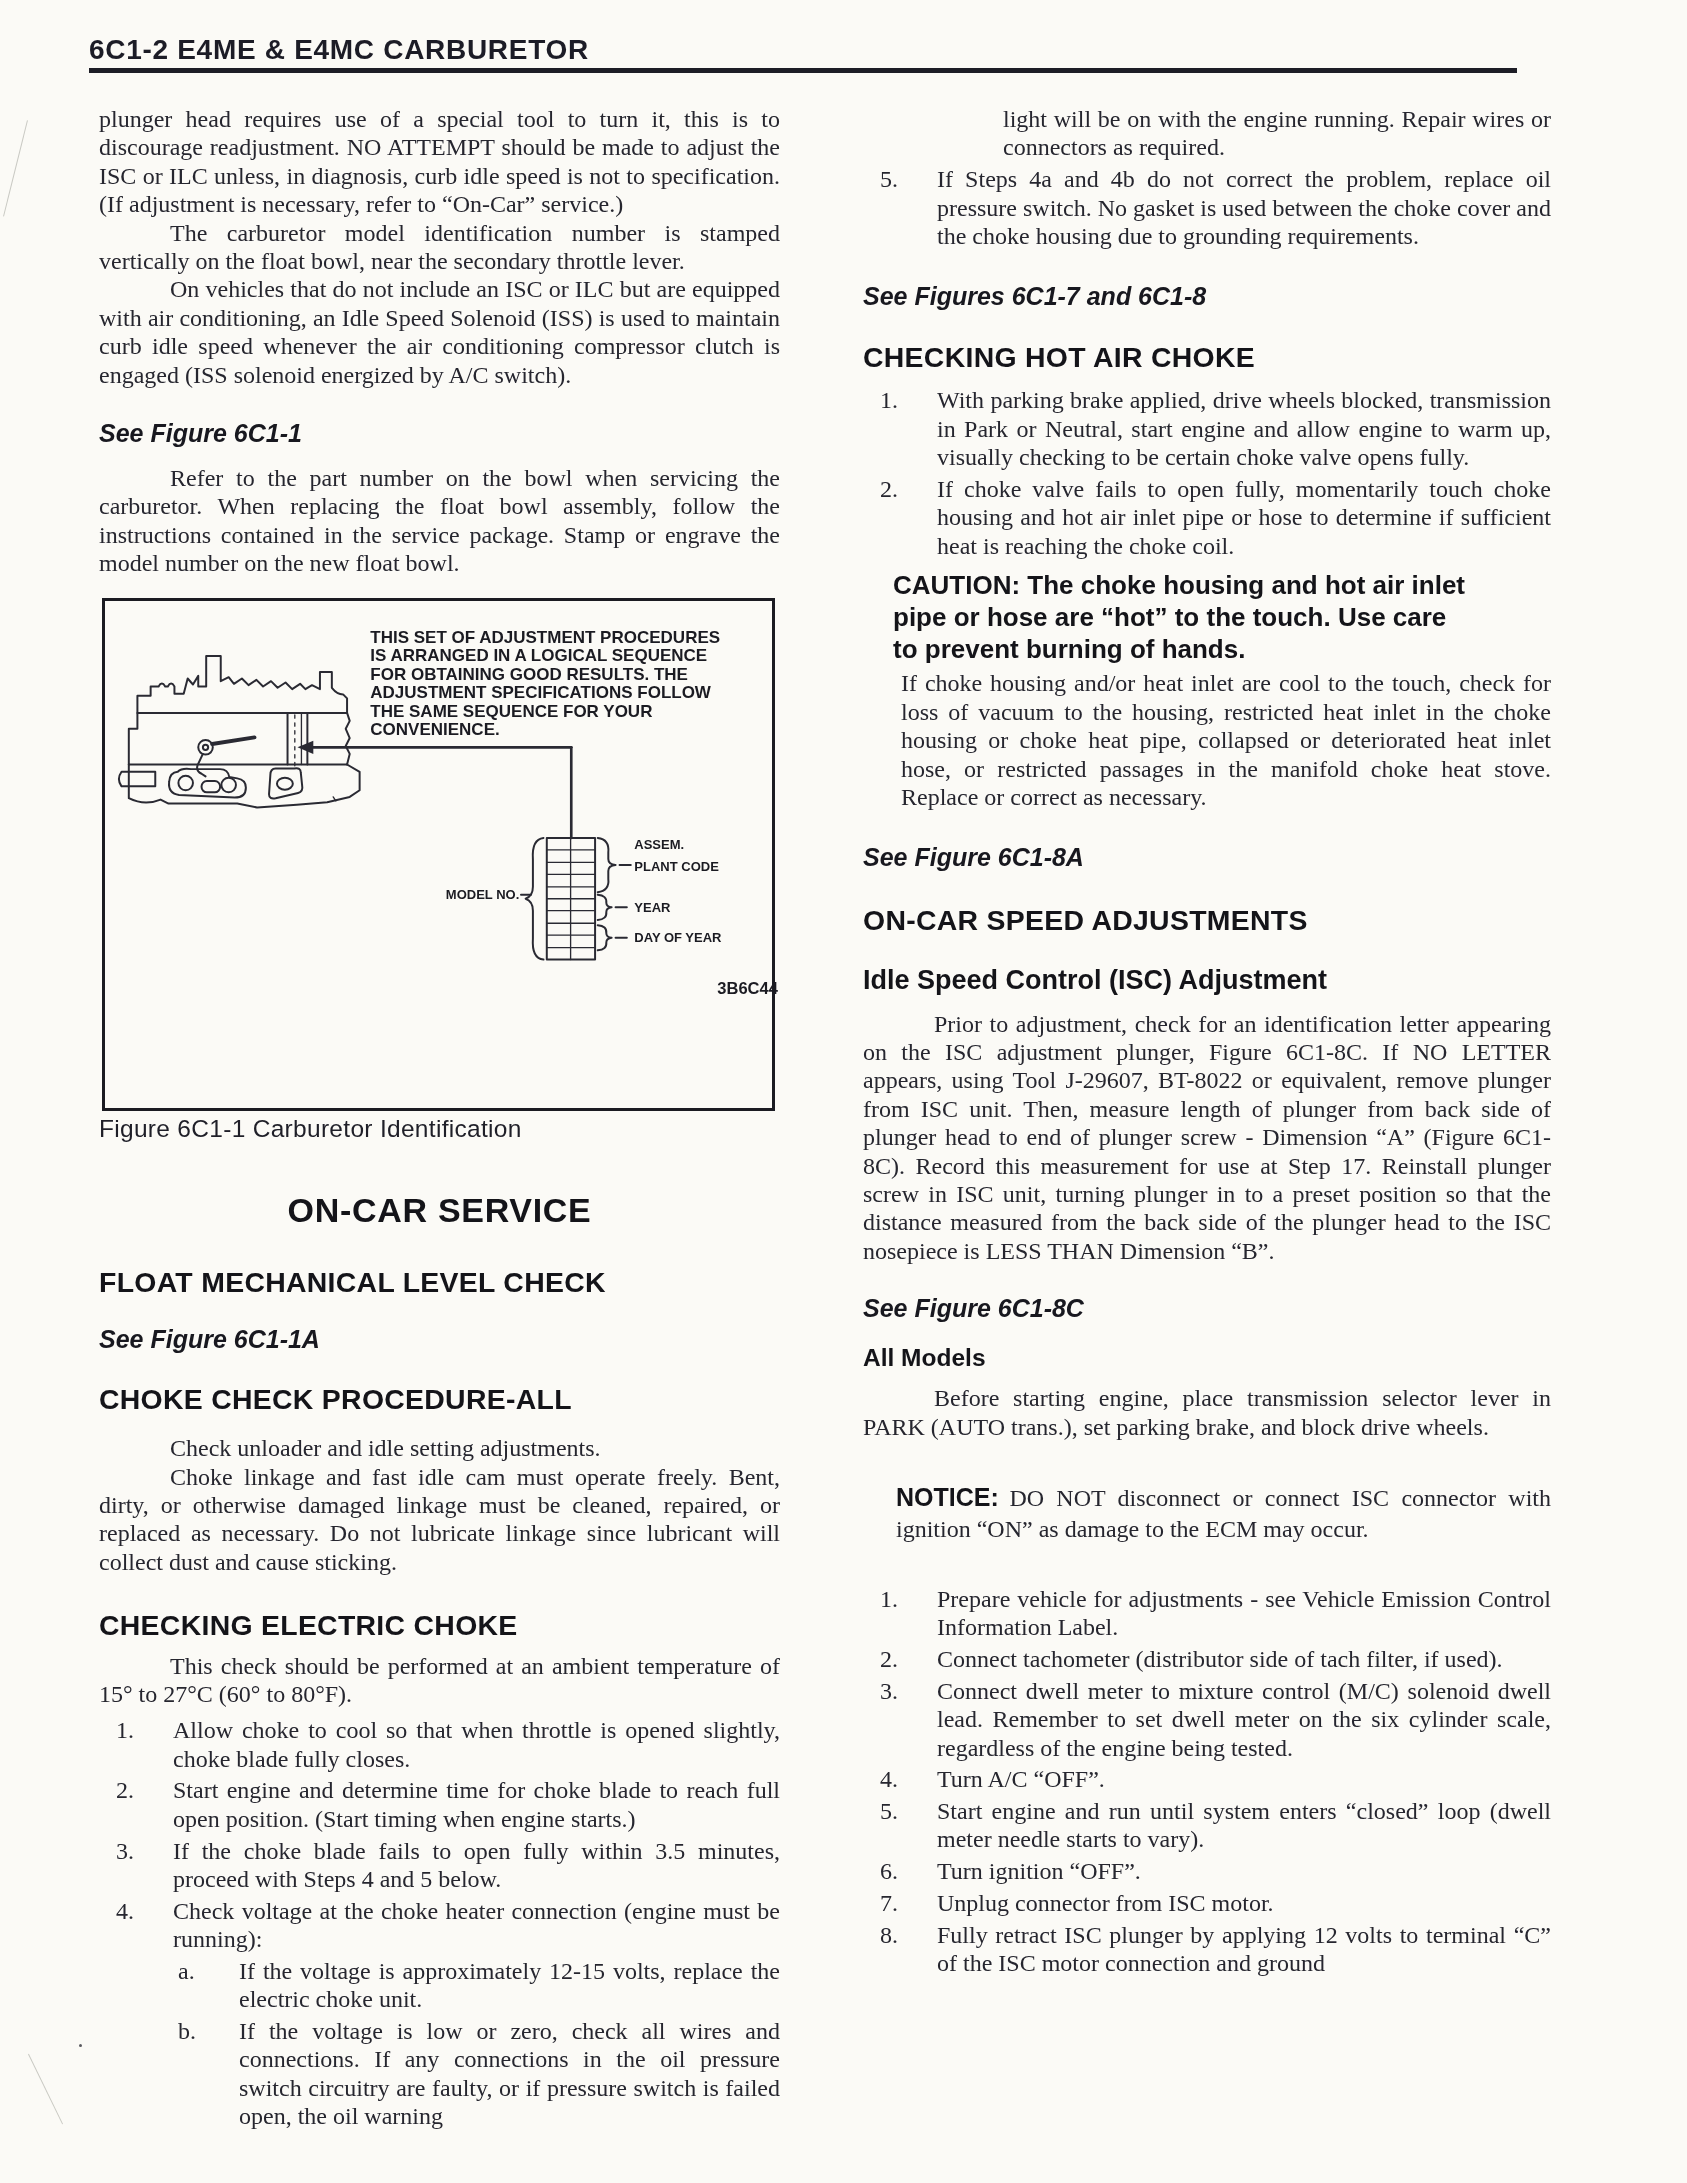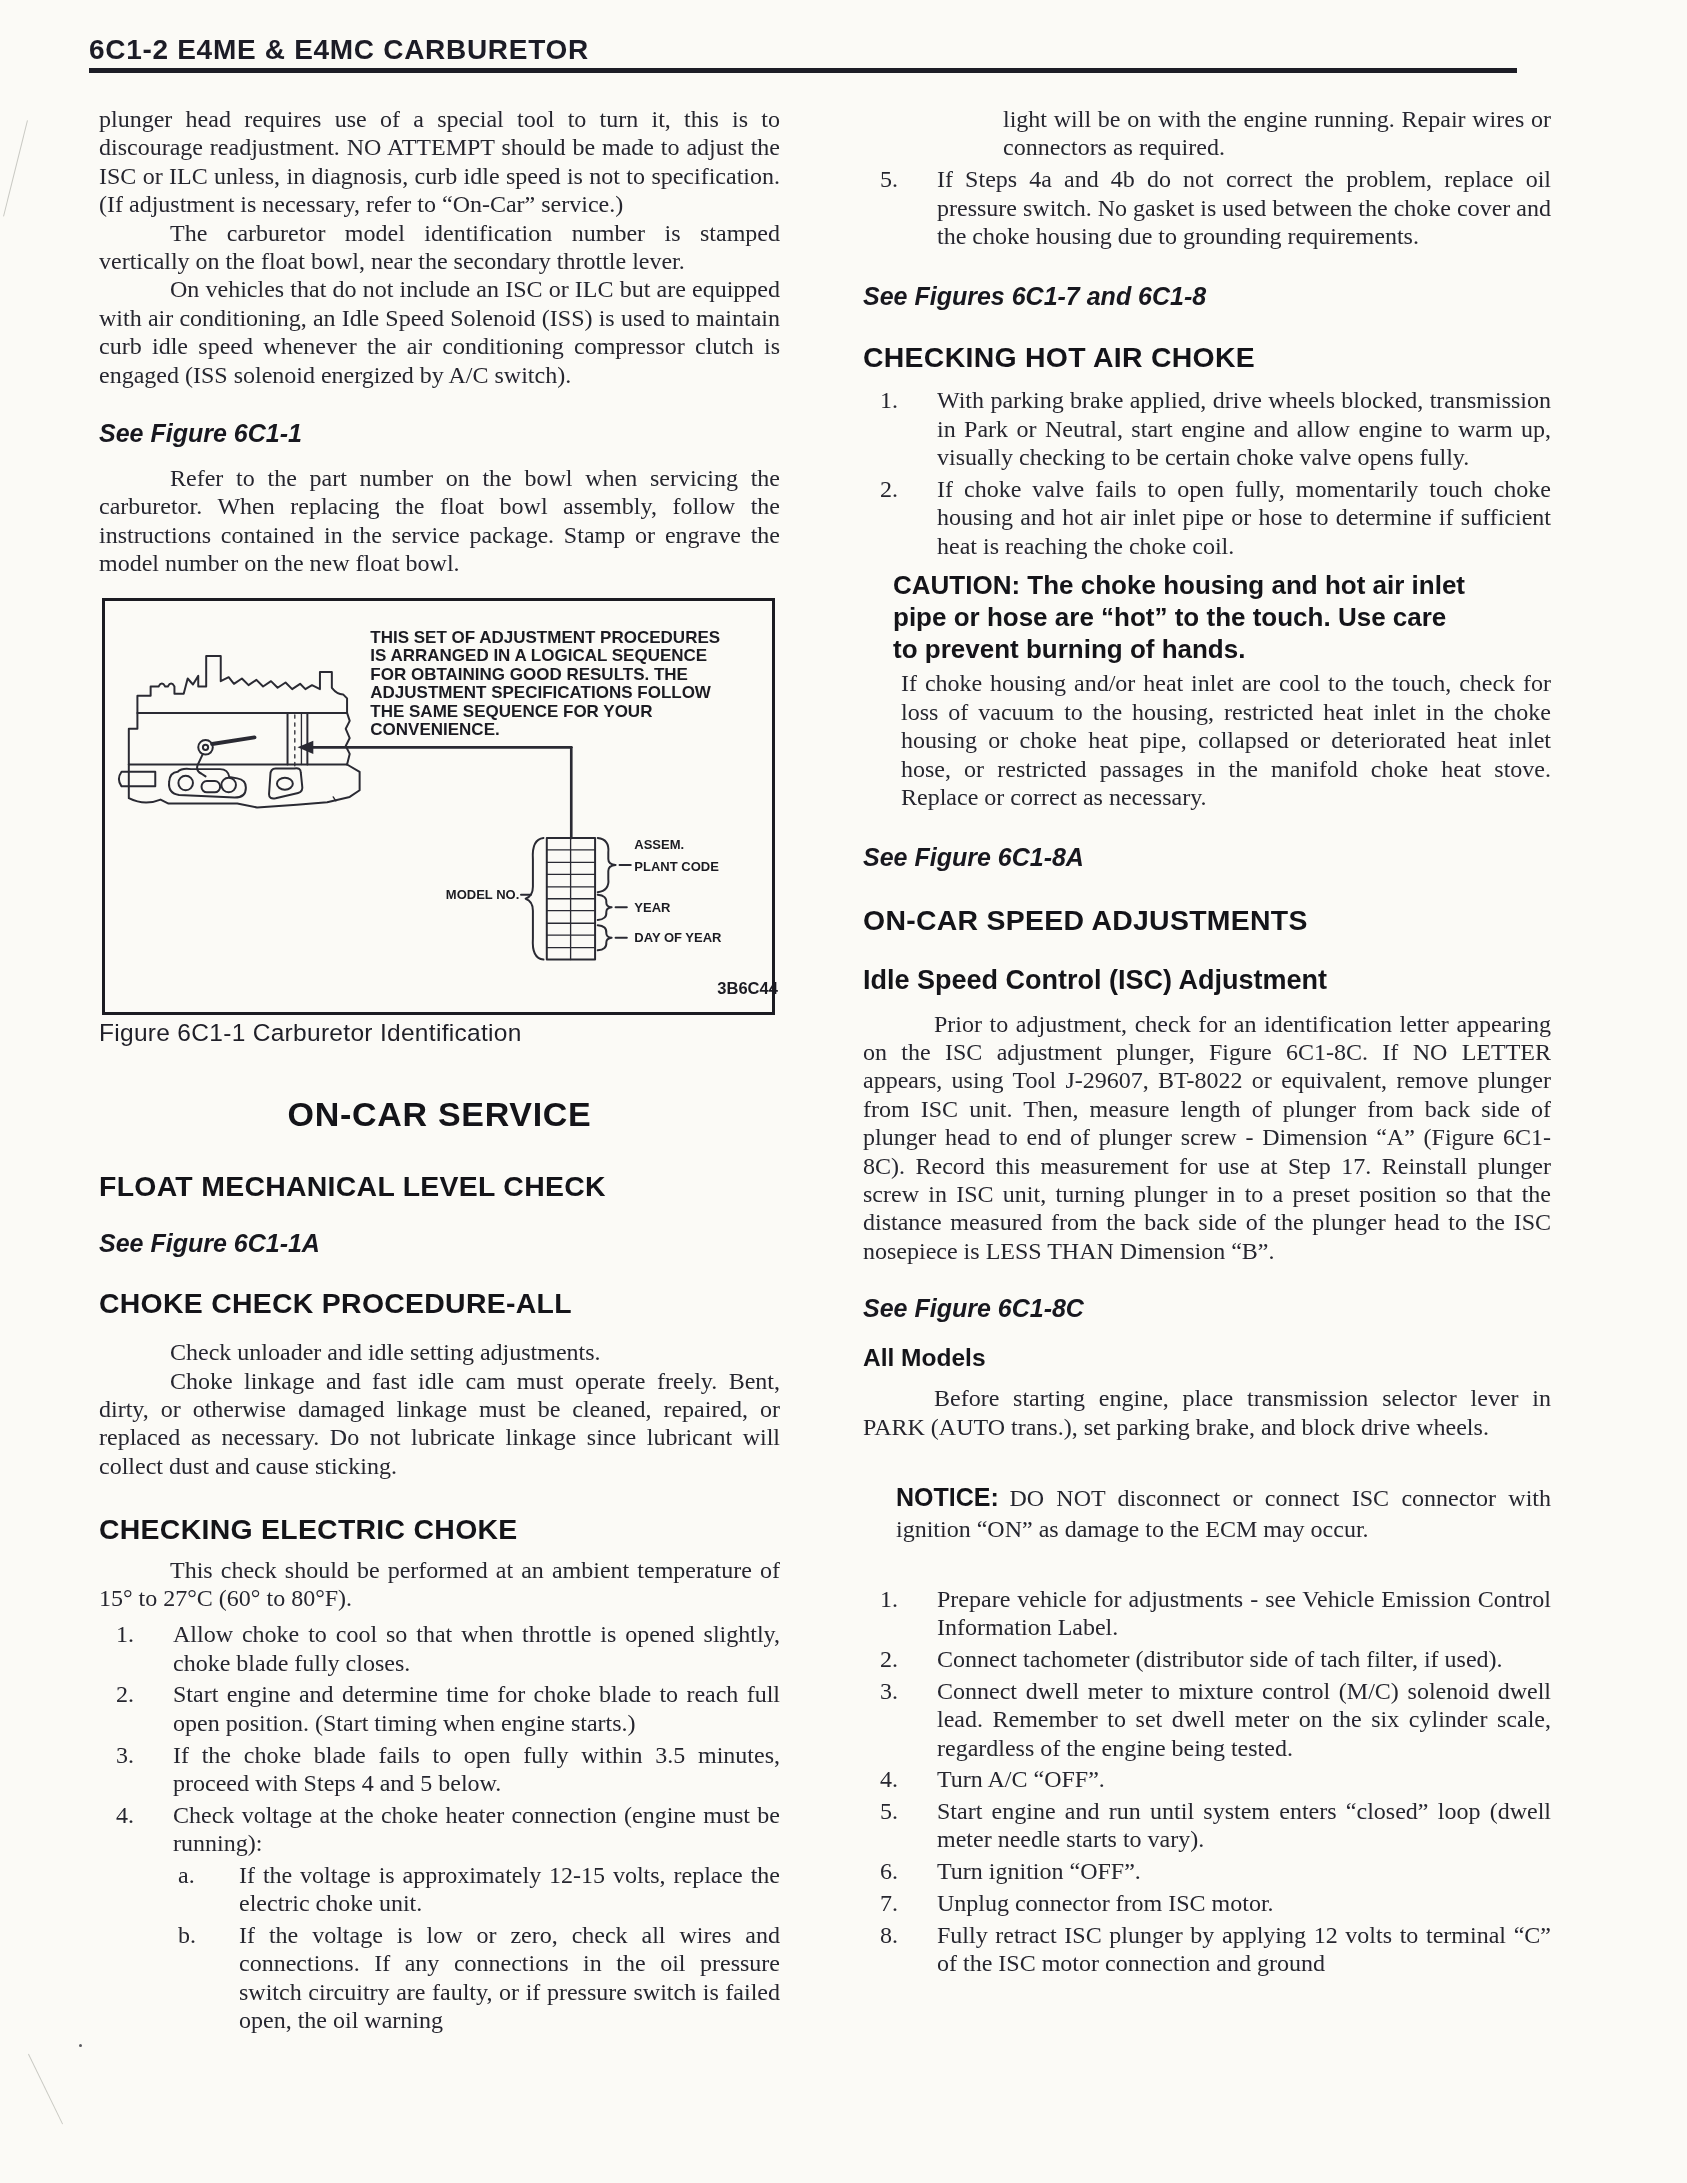--- a/index.html
+++ b/index.html
@@ -58,21 +58,21 @@
   }
   .inner-para{margin-left:38px;font-size:24px;line-height:28.4px;text-align:justify;}
   .notice{margin:41px 0 0 33px;font-size:24px;line-height:31px;text-align:justify;}
   .notice-label{
     font-family:"Liberation Sans",sans-serif;font-weight:bold;font-size:25px;
     color:#141419;margin-right:10.6px;
   }
   
   .figure-box{
     position:relative;margin-top:20px;margin-left:3.3px;
-    width:673px;height:417px;border:3.3px solid #1b1b22;box-sizing:border-box;
+    width:673px;height:513px;border:3.3px solid #1b1b22;box-sizing:border-box;
     background:#fbfaf6;
   }
   .fig-note{
     position:absolute;left:265px;top:28px;width:370px;
     font-family:"Liberation Sans",sans-serif;font-weight:bold;
     font-size:17px;line-height:18.5px;color:#1b1b22;white-space:pre-line;
   }
   .fig-label{
     position:absolute;
     font-family:"Liberation Sans",sans-serif;font-weight:bold;

